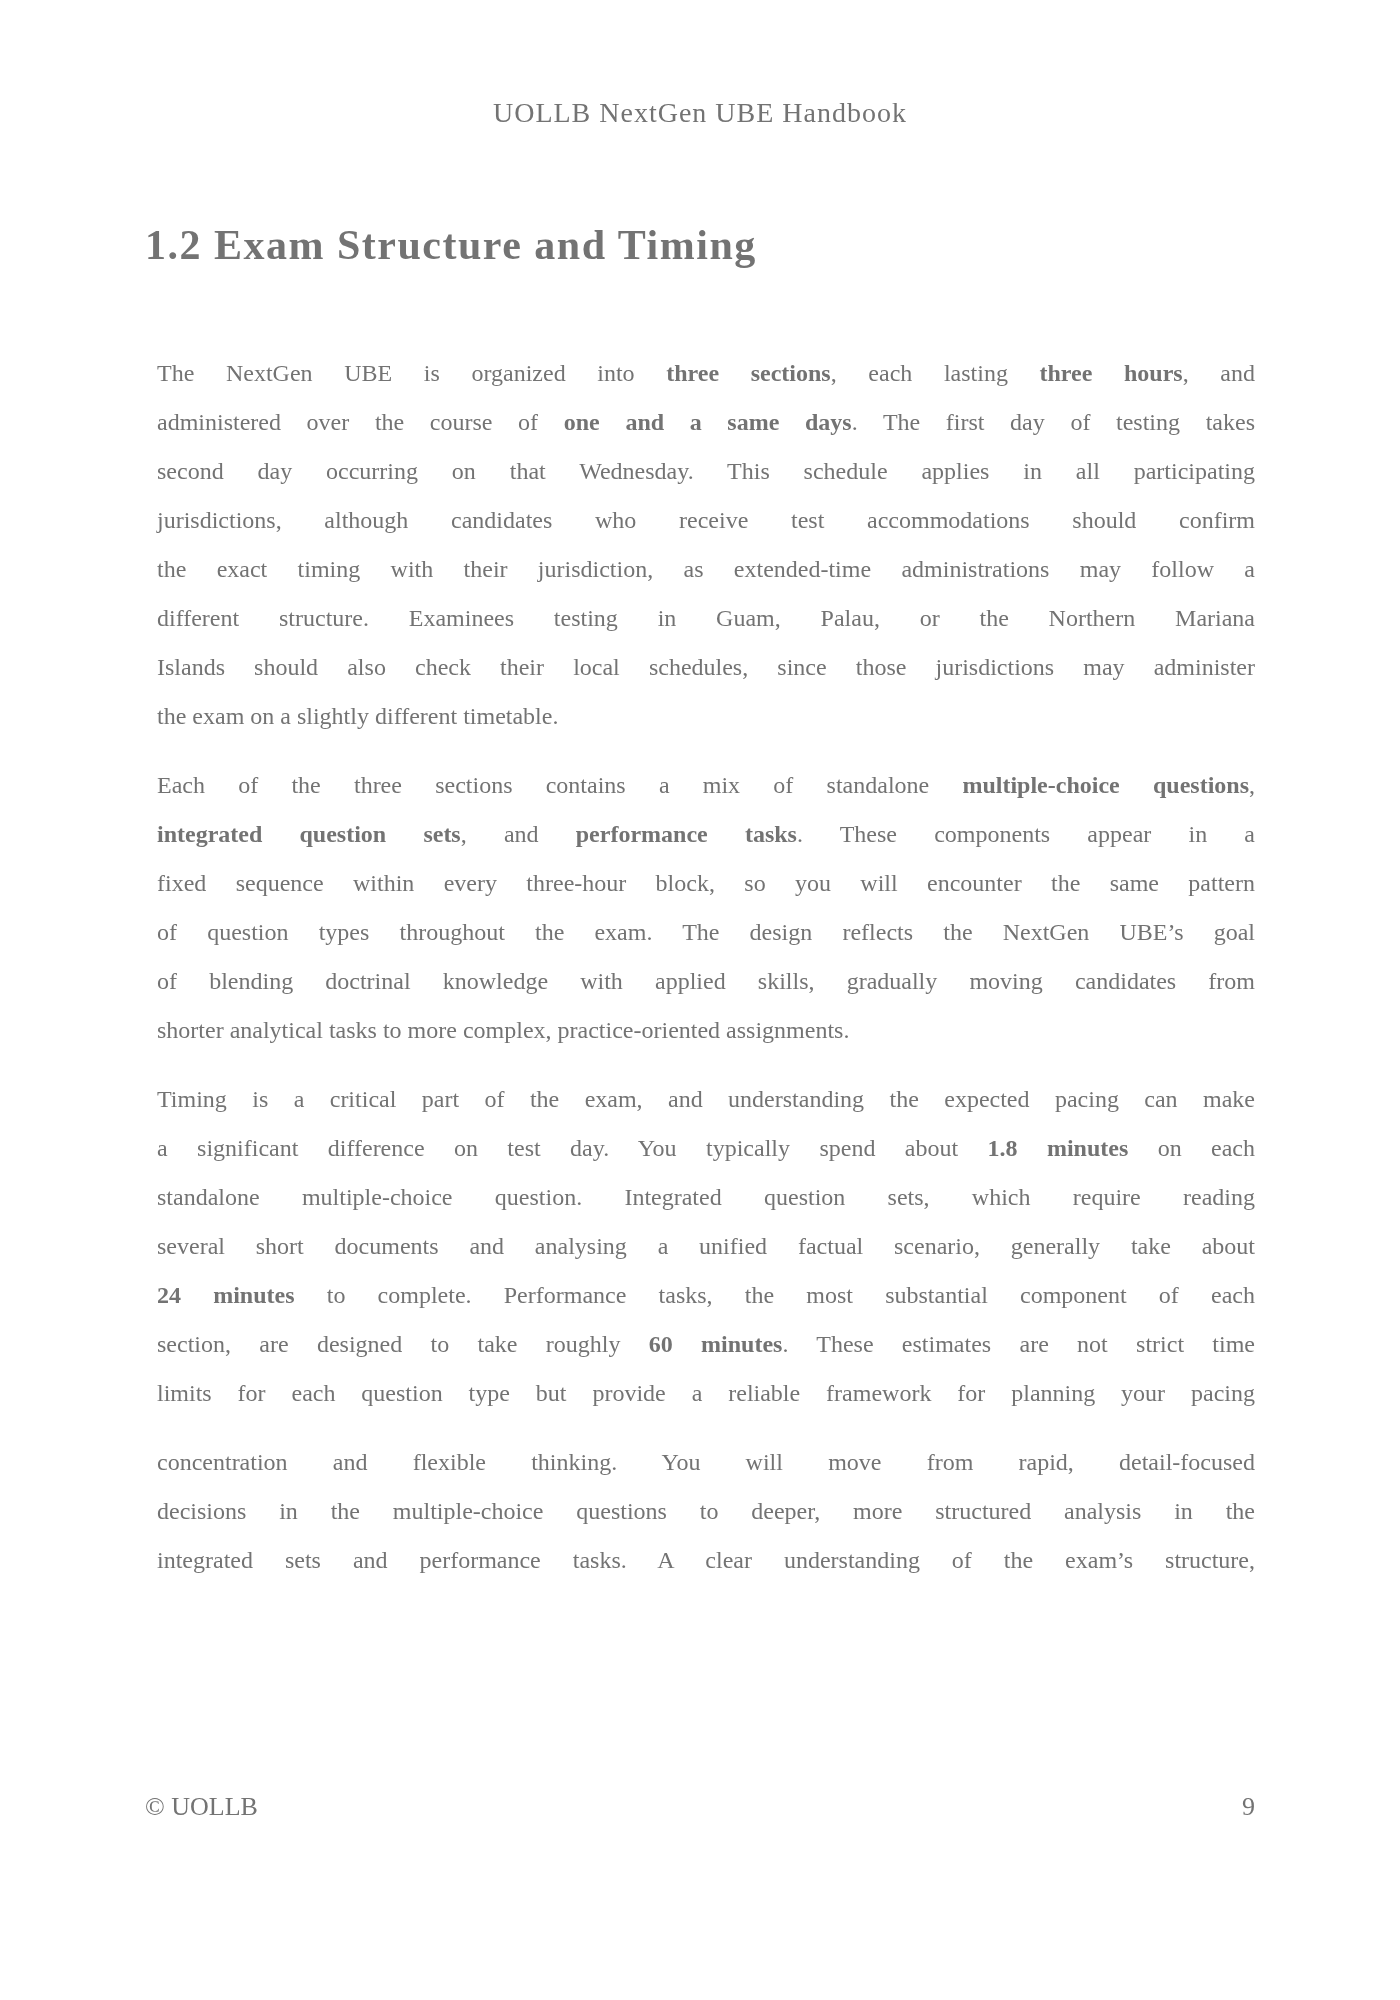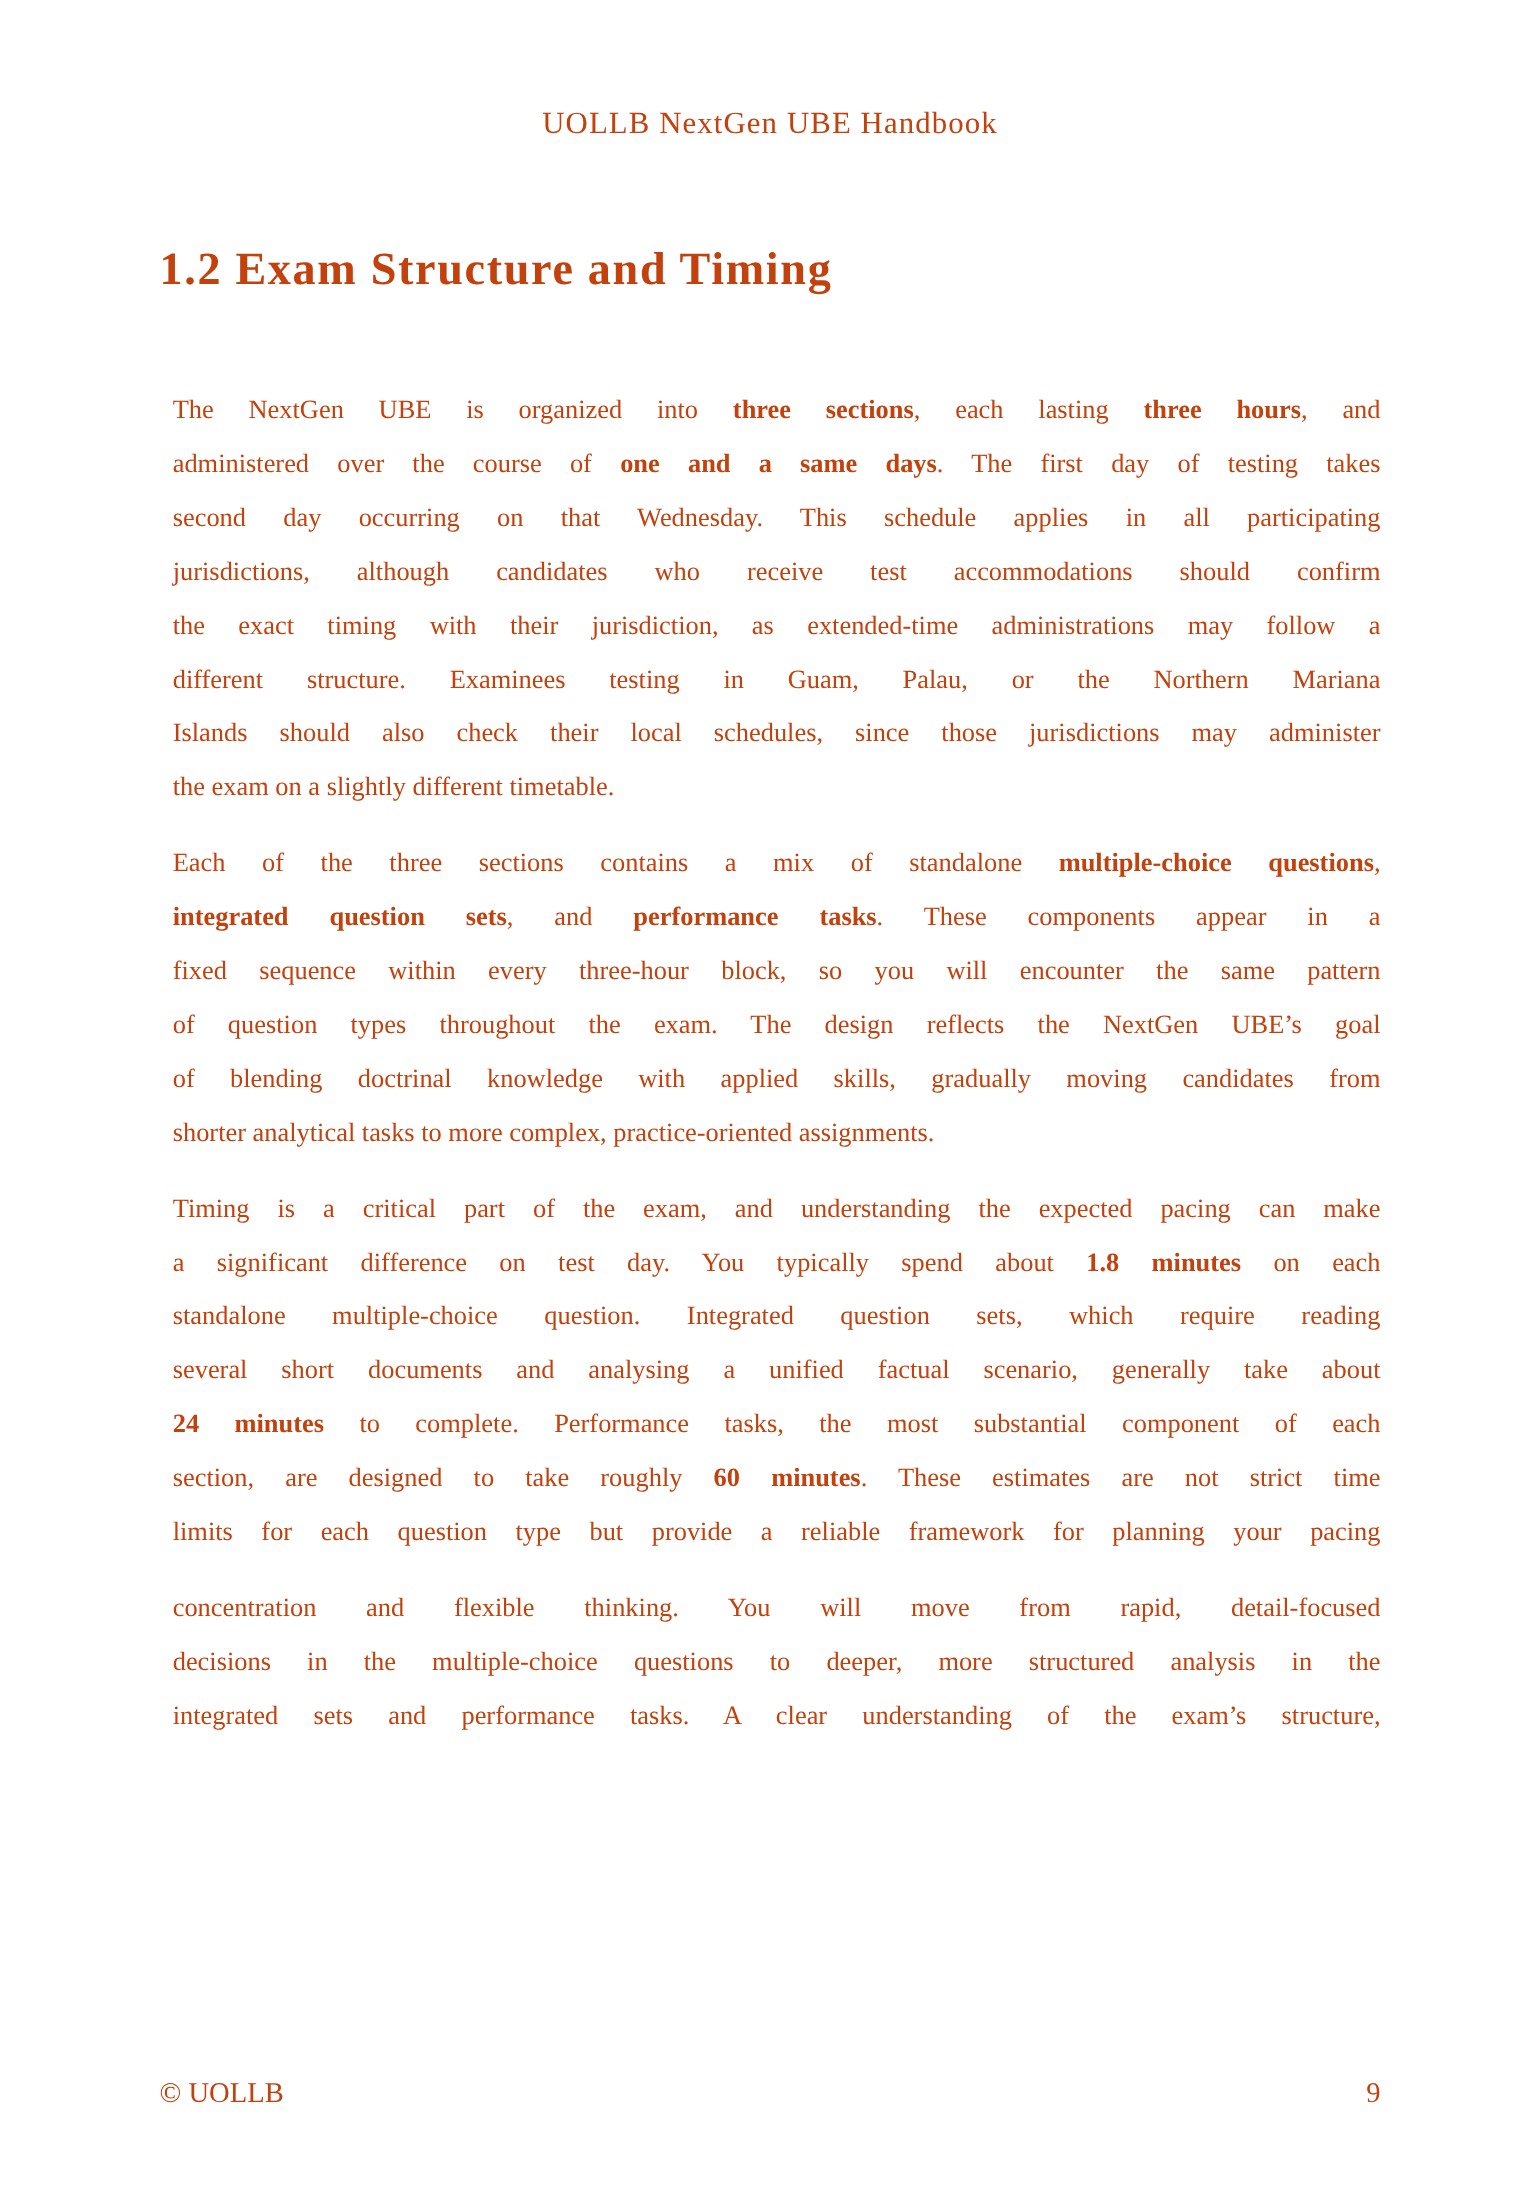--- a/index.html
+++ b/index.html
@@ -5,21 +5,21 @@
   html, body {
     margin: 0;
     padding: 0;
     background: #ffffff;
   }
   #page {
     position: relative;
     width: 1400px;
     height: 2000px;
     background: #ffffff;
-    color: #c2410c;
+    color: #737373;
     font-family: "Liberation Serif", "DejaVu Serif", serif;
     overflow: hidden;
   }
   .running-head {
     position: absolute;
     top: 95px;
     left: 145px;
     width: 1110px;
     text-align: center;
     font-size: 28px;
@@ -52,21 +52,21 @@
     font-size: 24px;
     text-align: left;
   }
   .line.j {
     text-align: justify;
     text-align-last: justify;
   }
   .b { font-weight: 700; }
   .footer {
     position: absolute;
-    top: 1887px;
+    top: 1791px;
     left: 145px;
     width: 1110px;
     display: flex;
     justify-content: space-between;
     align-items: baseline;
     font-size: 26px;
     line-height: 32px;
   }
 </style>
 </head>

